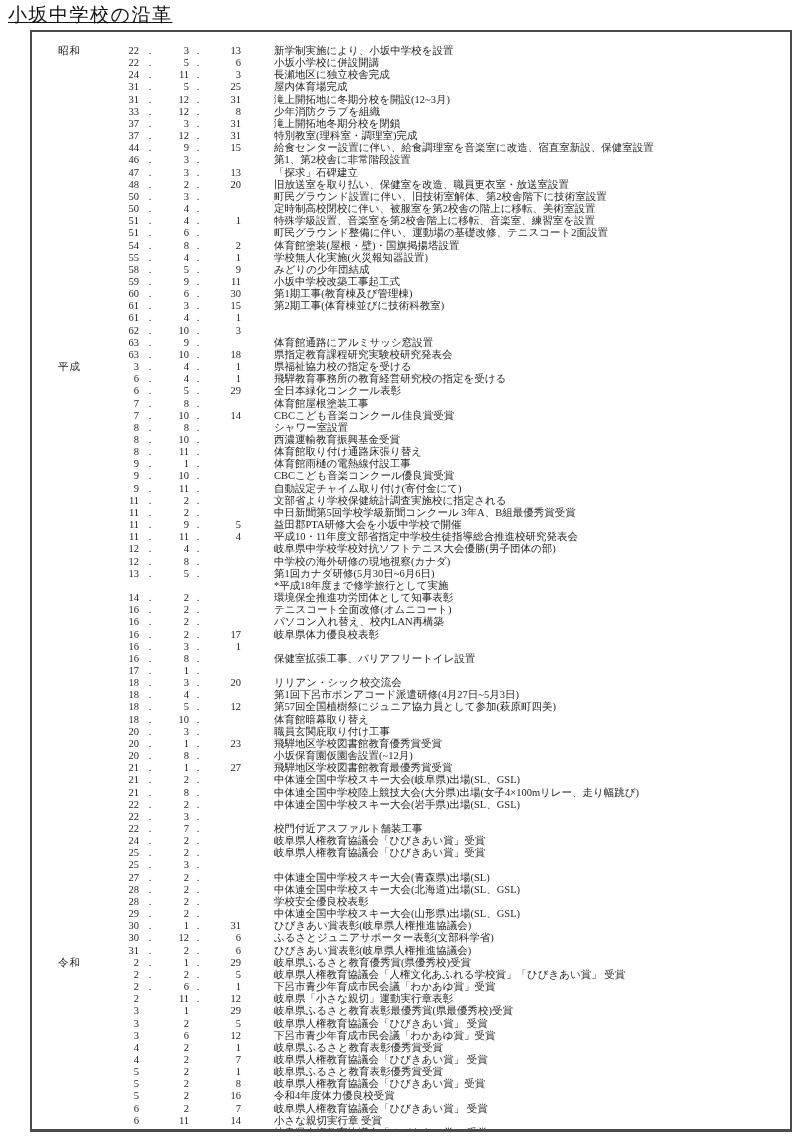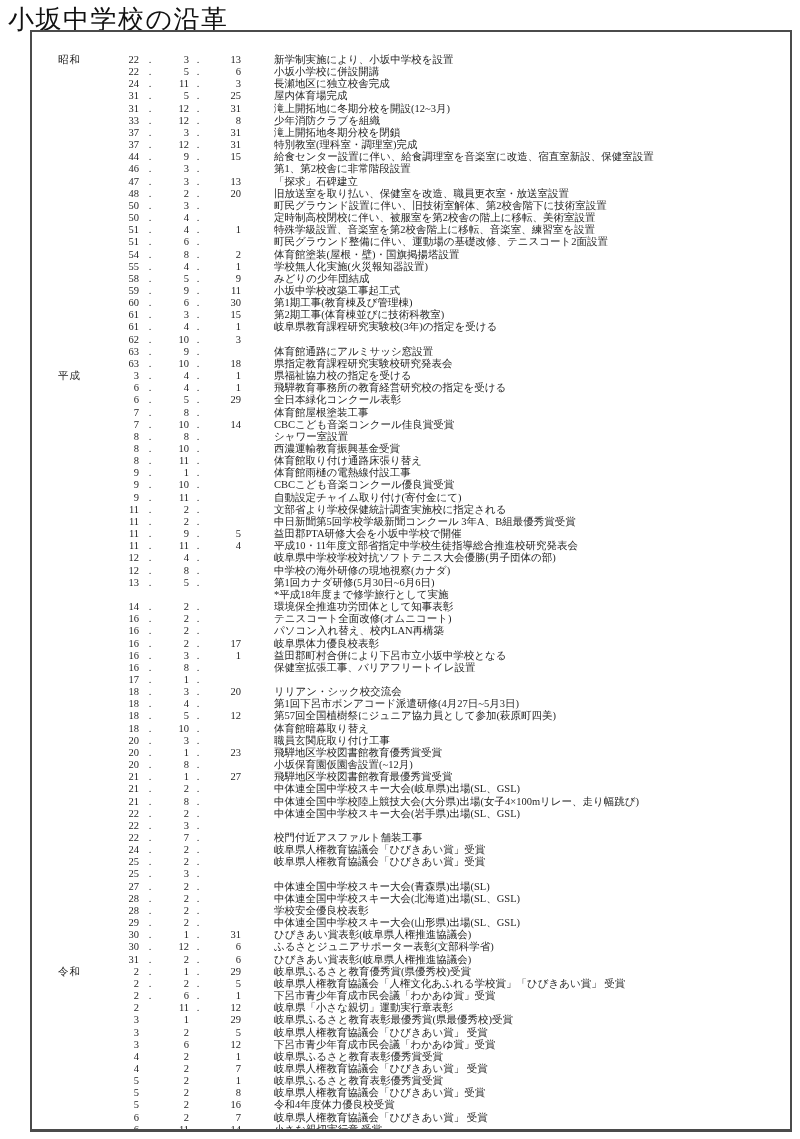--- a/index.html
+++ b/index.html
@@ -3,28 +3,29 @@
 <meta charset="utf-8">
 <style>
   html,body{margin:0;padding:0;background:#ffffff;}
   body{
     width:800px;height:1139px;position:relative;overflow:hidden;
     font-family:"Liberation Serif","DejaVu Serif",serif;
     color:#1f1f1f;
   }
   .page-title{
     position:absolute;left:8px;top:2px;
-    font-size:26px;letter-spacing:1.5px;font-weight:400;color:#111;
+    font-size:19px;letter-spacing:1.5px;font-weight:400;color:#111;
     white-space:nowrap;
+    text-decoration:underline;
   }
   .history-table{
     position:absolute;left:30px;top:30px;width:762px;height:1102px;
     box-sizing:border-box;
     border:2px solid #4b4b4b;border-bottom-width:3px;
-    padding-top:22px;background:#fff;overflow:hidden;
+    padding-top:13px;background:#fff;overflow:hidden;
   }
   .history-row{
     display:grid;
     grid-template-columns:75px 32px 22px 28px 18px 34px 1fr;
     height:12.16px;line-height:12.3px;font-size:10.5px;
     white-space:nowrap;
   }
   .era{padding-left:26px;letter-spacing:1px;}
   .num{text-align:right;font-family:"Liberation Serif","DejaVu Serif",serif;}
   .sep{text-align:center;}
@@ -256,21 +257,20 @@
     <span class="event-text">第2期工事(体育棟並びに技術科教室)</span>
   </div>
 
   <div class="history-row">
     <span class="era"></span>
     <span class="num">61</span>
     <span class="sep">.</span>
     <span class="num">4</span>
     <span class="sep">.</span>
     <span class="num">1</span>
-    <span class="event-text">岐阜県教育課程研究実験校(3年)の指定を受ける</span>
   </div>
 
   <div class="history-row">
     <span class="era"></span>
     <span class="num">62</span>
     <span class="sep">.</span>
     <span class="num">10</span>
     <span class="sep">.</span>
     <span class="num">3</span>
   </div>
@@ -525,21 +525,20 @@
     <span class="event-text">岐阜県体力優良校表彰</span>
   </div>
 
   <div class="history-row">
     <span class="era"></span>
     <span class="num">16</span>
     <span class="sep">.</span>
     <span class="num">3</span>
     <span class="sep">.</span>
     <span class="num">1</span>
-    <span class="event-text">益田郡町村合併により下呂市立小坂中学校となる</span>
   </div>
 
   <div class="history-row">
     <span class="era"></span>
     <span class="num">16</span>
     <span class="sep">.</span>
     <span class="num">8</span>
     <span class="sep">.</span>
     <span class="num"></span>
     <span class="event-text">保健室拡張工事、バリアフリートイレ設置</span>

